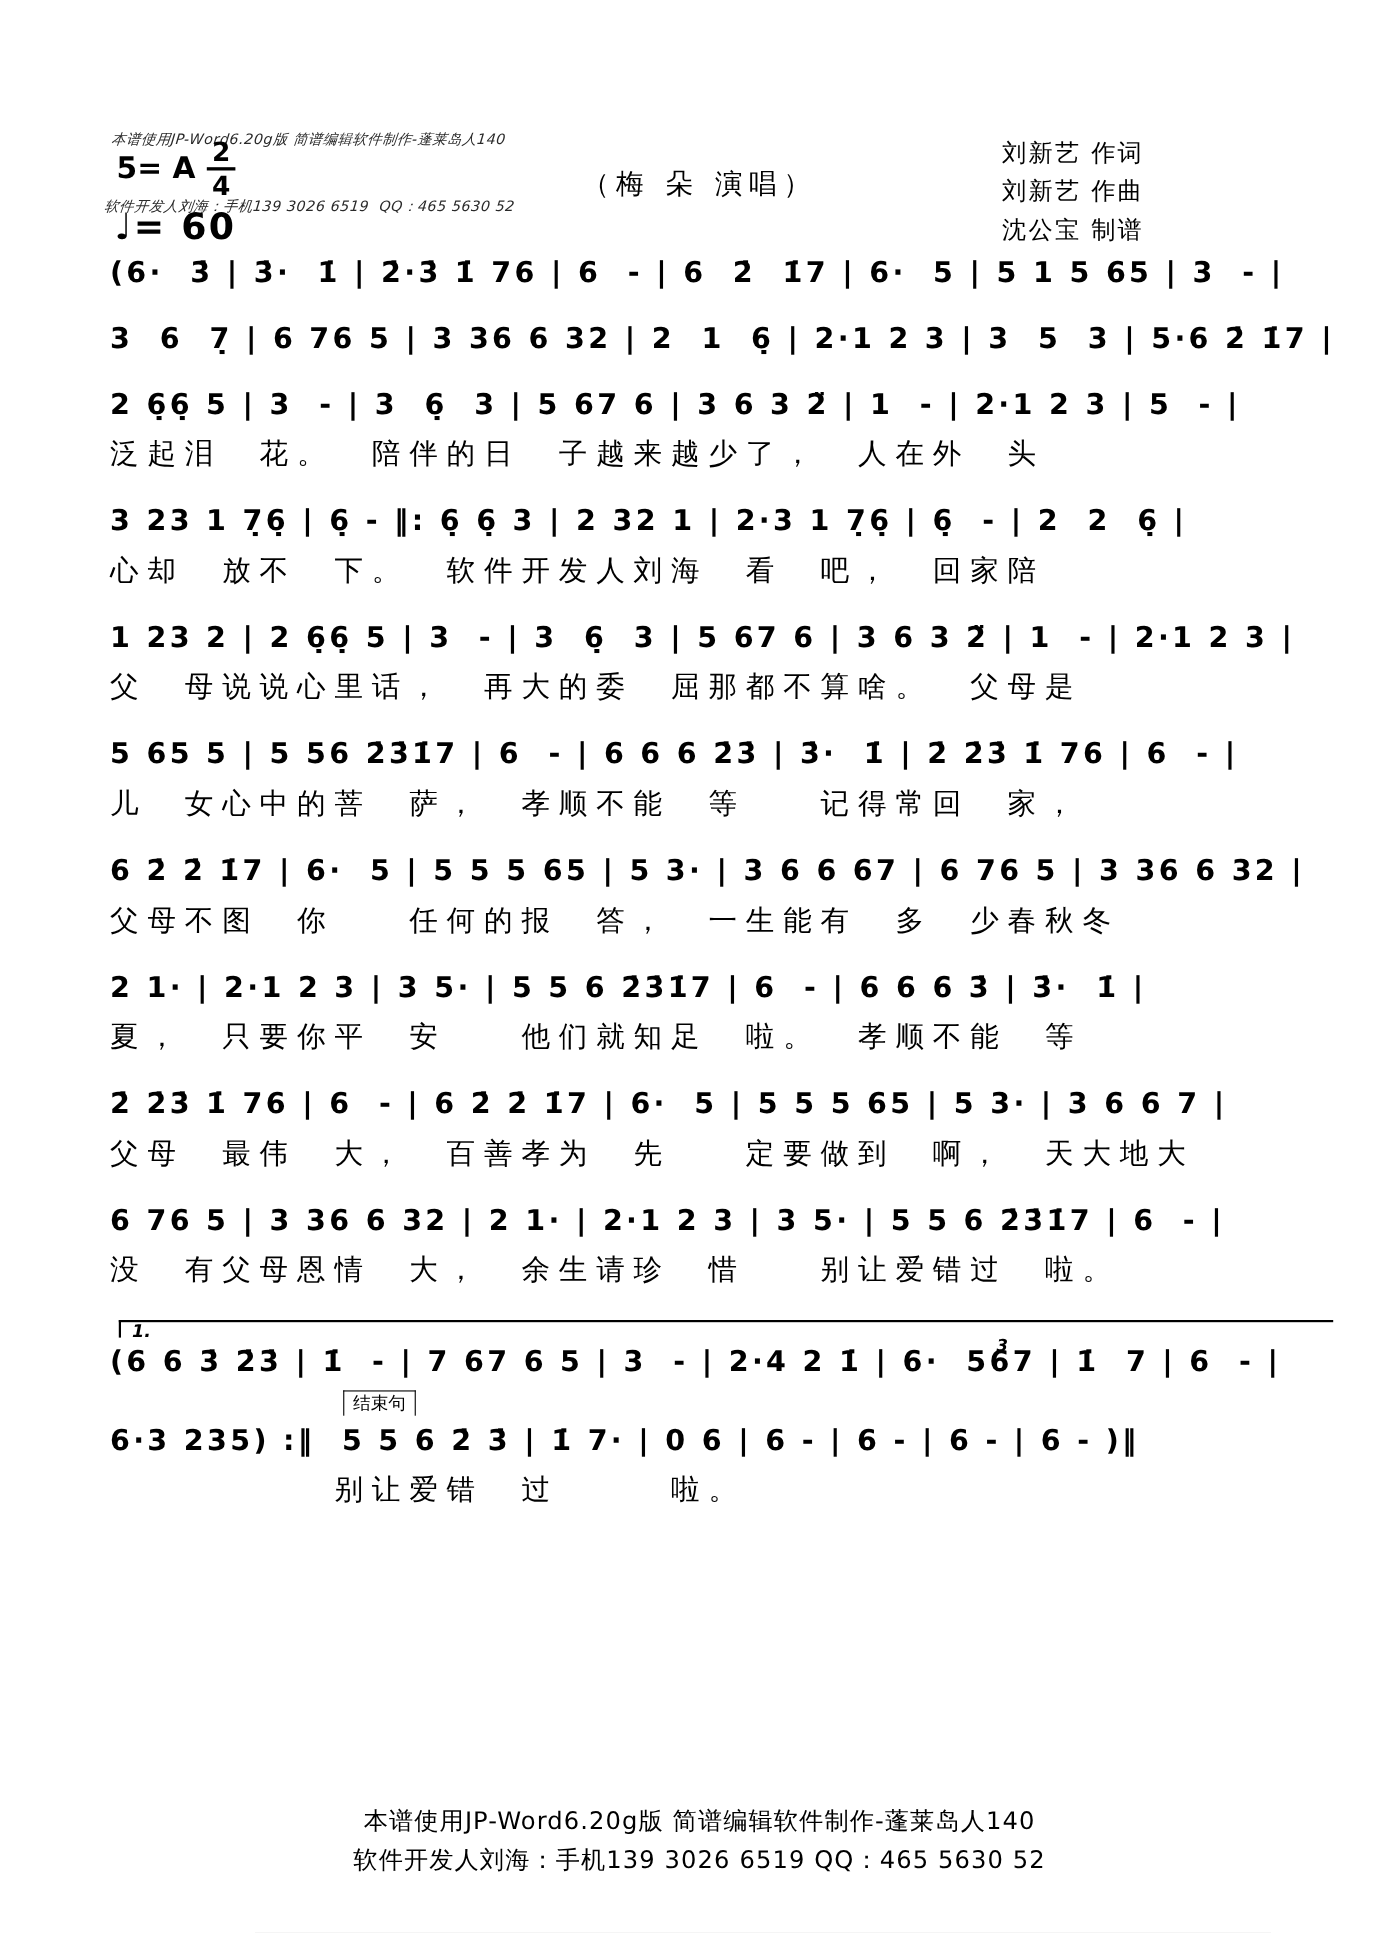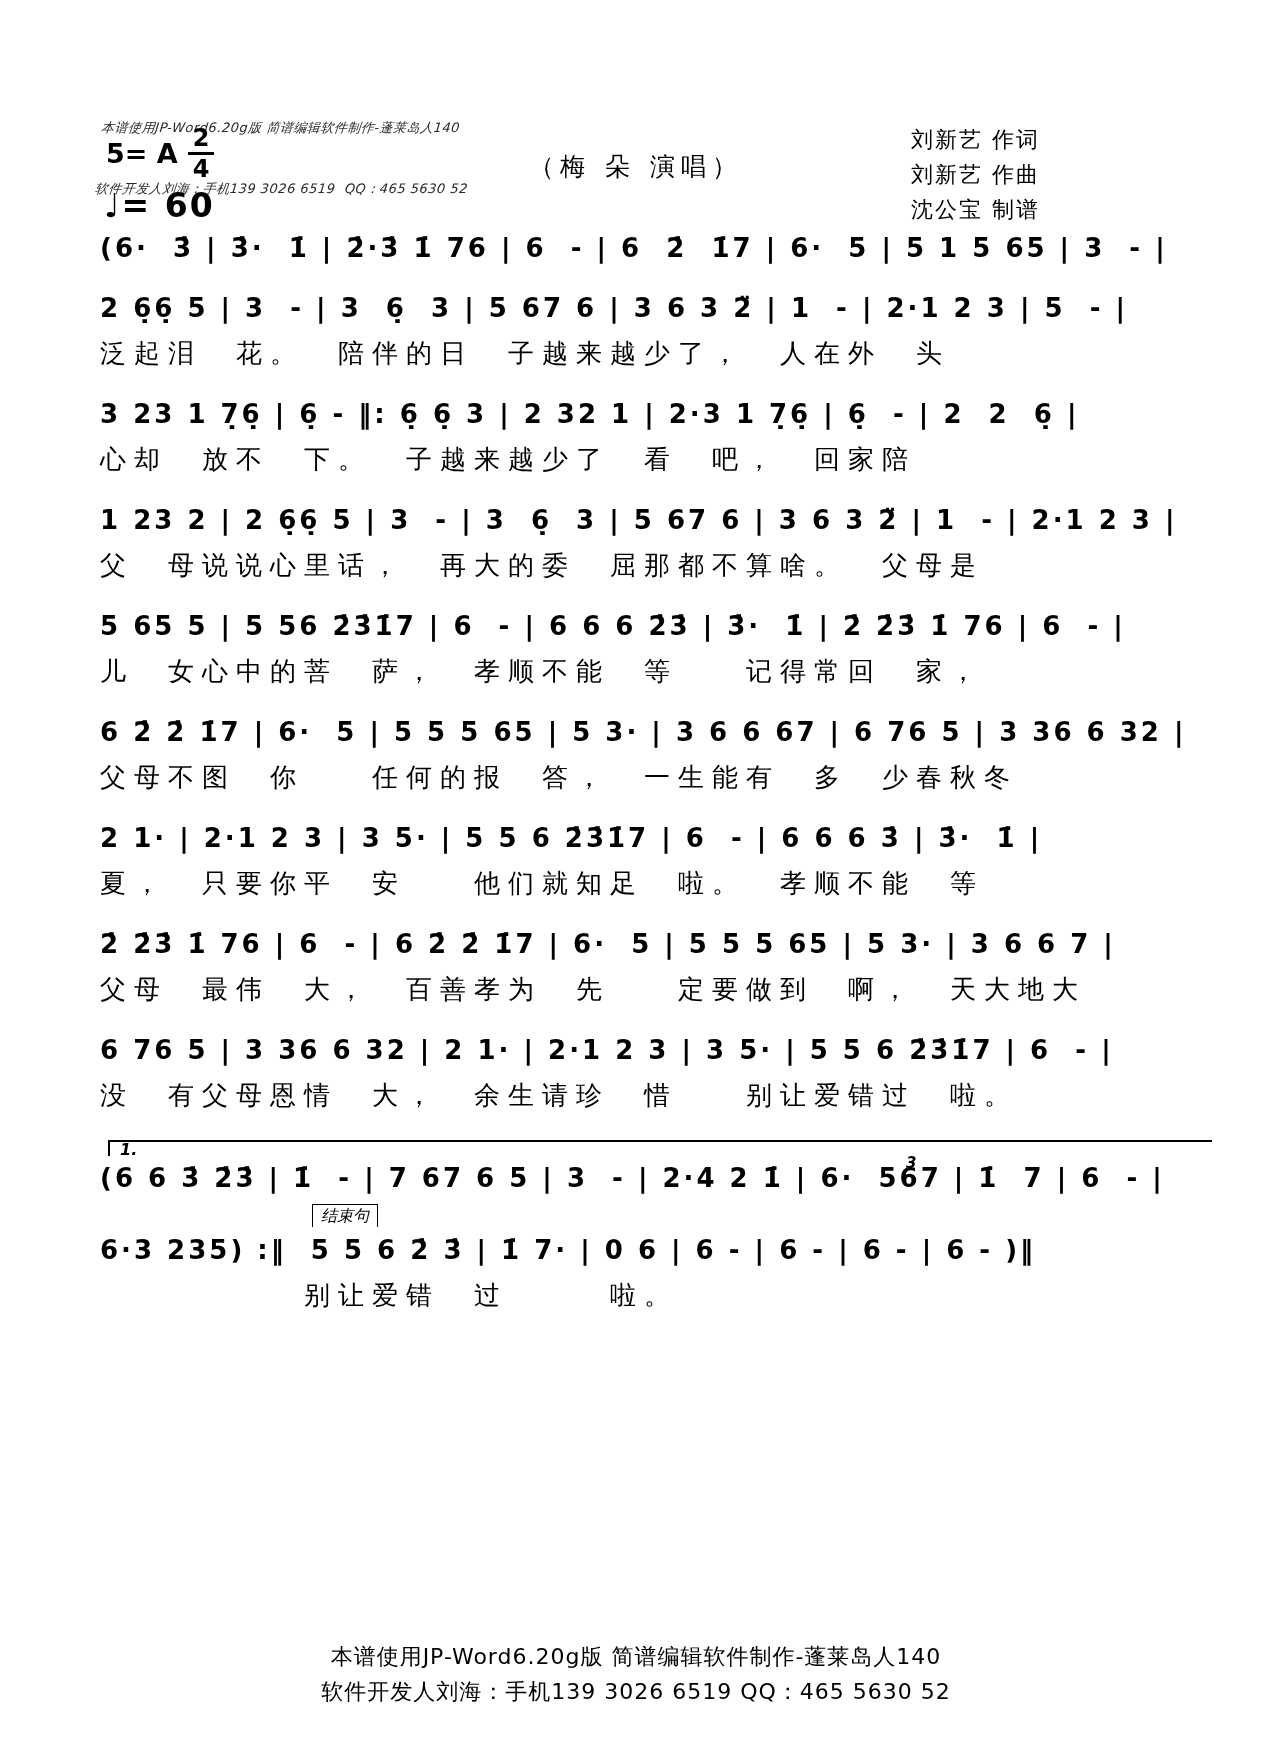--- a/index.html
+++ b/index.html
@@ -70,21 +70,21 @@
     font-size:16px;font-style:italic;font-weight:bold;
     padding-left:10px;line-height:1;display:inline-block;vertical-align:top;
   }
   .triplet-label{
     position:absolute;left:806px;top:14px;
     font-size:15px;font-style:italic;font-weight:bold;
   }
   .ending-system{position:relative;margin-top:30px;}
   .ending-label{
     position:absolute;left:212px;top:-26px;
-    font-size:16px;font-style:italic;
+    font-size:16px;
     border:1.5px solid #000;border-bottom:none;
     padding:1px 8px 2px;line-height:1.2;
   }
   .footer{
     position:absolute;left:0;right:0;bottom:48px;
     text-align:center;font-size:22px;line-height:1.6;
     letter-spacing:1px;
   }
 </style>
 </head>
@@ -115,30 +115,33 @@
     <div>刘新艺 作曲</div>
     <div>沈公宝 制谱</div>
   </div>
 
   <div class="score">
 
     <div class="system plain">
       <div class="music-line">(6·  3̇ | 3̇·  1̇ | 2̇·3̇ 1̇ 76 | 6  - | 6  2̇  1̇7 | 6·  5 | 5 1 5 65 | 3  - |</div>
     </div>
 
+    <div class="system plain">
+      <div class="music-line">3  6  7̣ | 6 76 5 | 3 36 6 32 | 2  1  6̣ | 2·1 2 3 | 3  5  3 | 5·6 2̇ 1̇7 |</div>
+    </div>
 
 
     <div class="system lyrical">
       <div class="music-line">2 6̣6̣ 5 | 3  - | 3  6̣  3 | 5 67 6 | 3 6 3 2̈ | 1  - | 2·1 2 3 | 5  - |</div>
       <div class="lyric-line">泛起泪　花。　陪伴的日　子越来越少了，　人在外　头</div>
     </div>
 
     <div class="system lyrical">
       <div class="music-line">3 23 1 7̣6̣ | 6̣ - ‖: 6̣ 6̣ 3 | 2 32 1 | 2·3 1 7̣6̣ | 6̣  - | 2  2  6̣ |</div>
-      <div class="lyric-line">心却　放不　下。　子越来越少了　看　吧，　回家陪</div>
+      <div class="lyric-line">心却　放不　下。　软件开发人刘海　看　吧，　回家陪</div>
     </div>
 
     <div class="system lyrical">
       <div class="music-line">1 23 2 | 2 6̣6̣ 5 | 3  - | 3  6̣  3 | 5 67 6 | 3 6 3 2̈ | 1  - | 2·1 2 3 |</div>
       <div class="lyric-line">父　母说说心里话，　再大的委　屈那都不算啥。　父母是</div>
     </div>
 
     <div class="system lyrical">
       <div class="music-line">5 65 5 | 5 56 2̇3̇1̇7 | 6  - | 6 6 6 2̇3̇ | 3̇·  1̇ | 2̇ 2̇3̇ 1̇ 76 | 6  - |</div>
       <div class="lyric-line">儿　女心中的菩　萨，　孝顺不能　等　　记得常回　家，</div>

